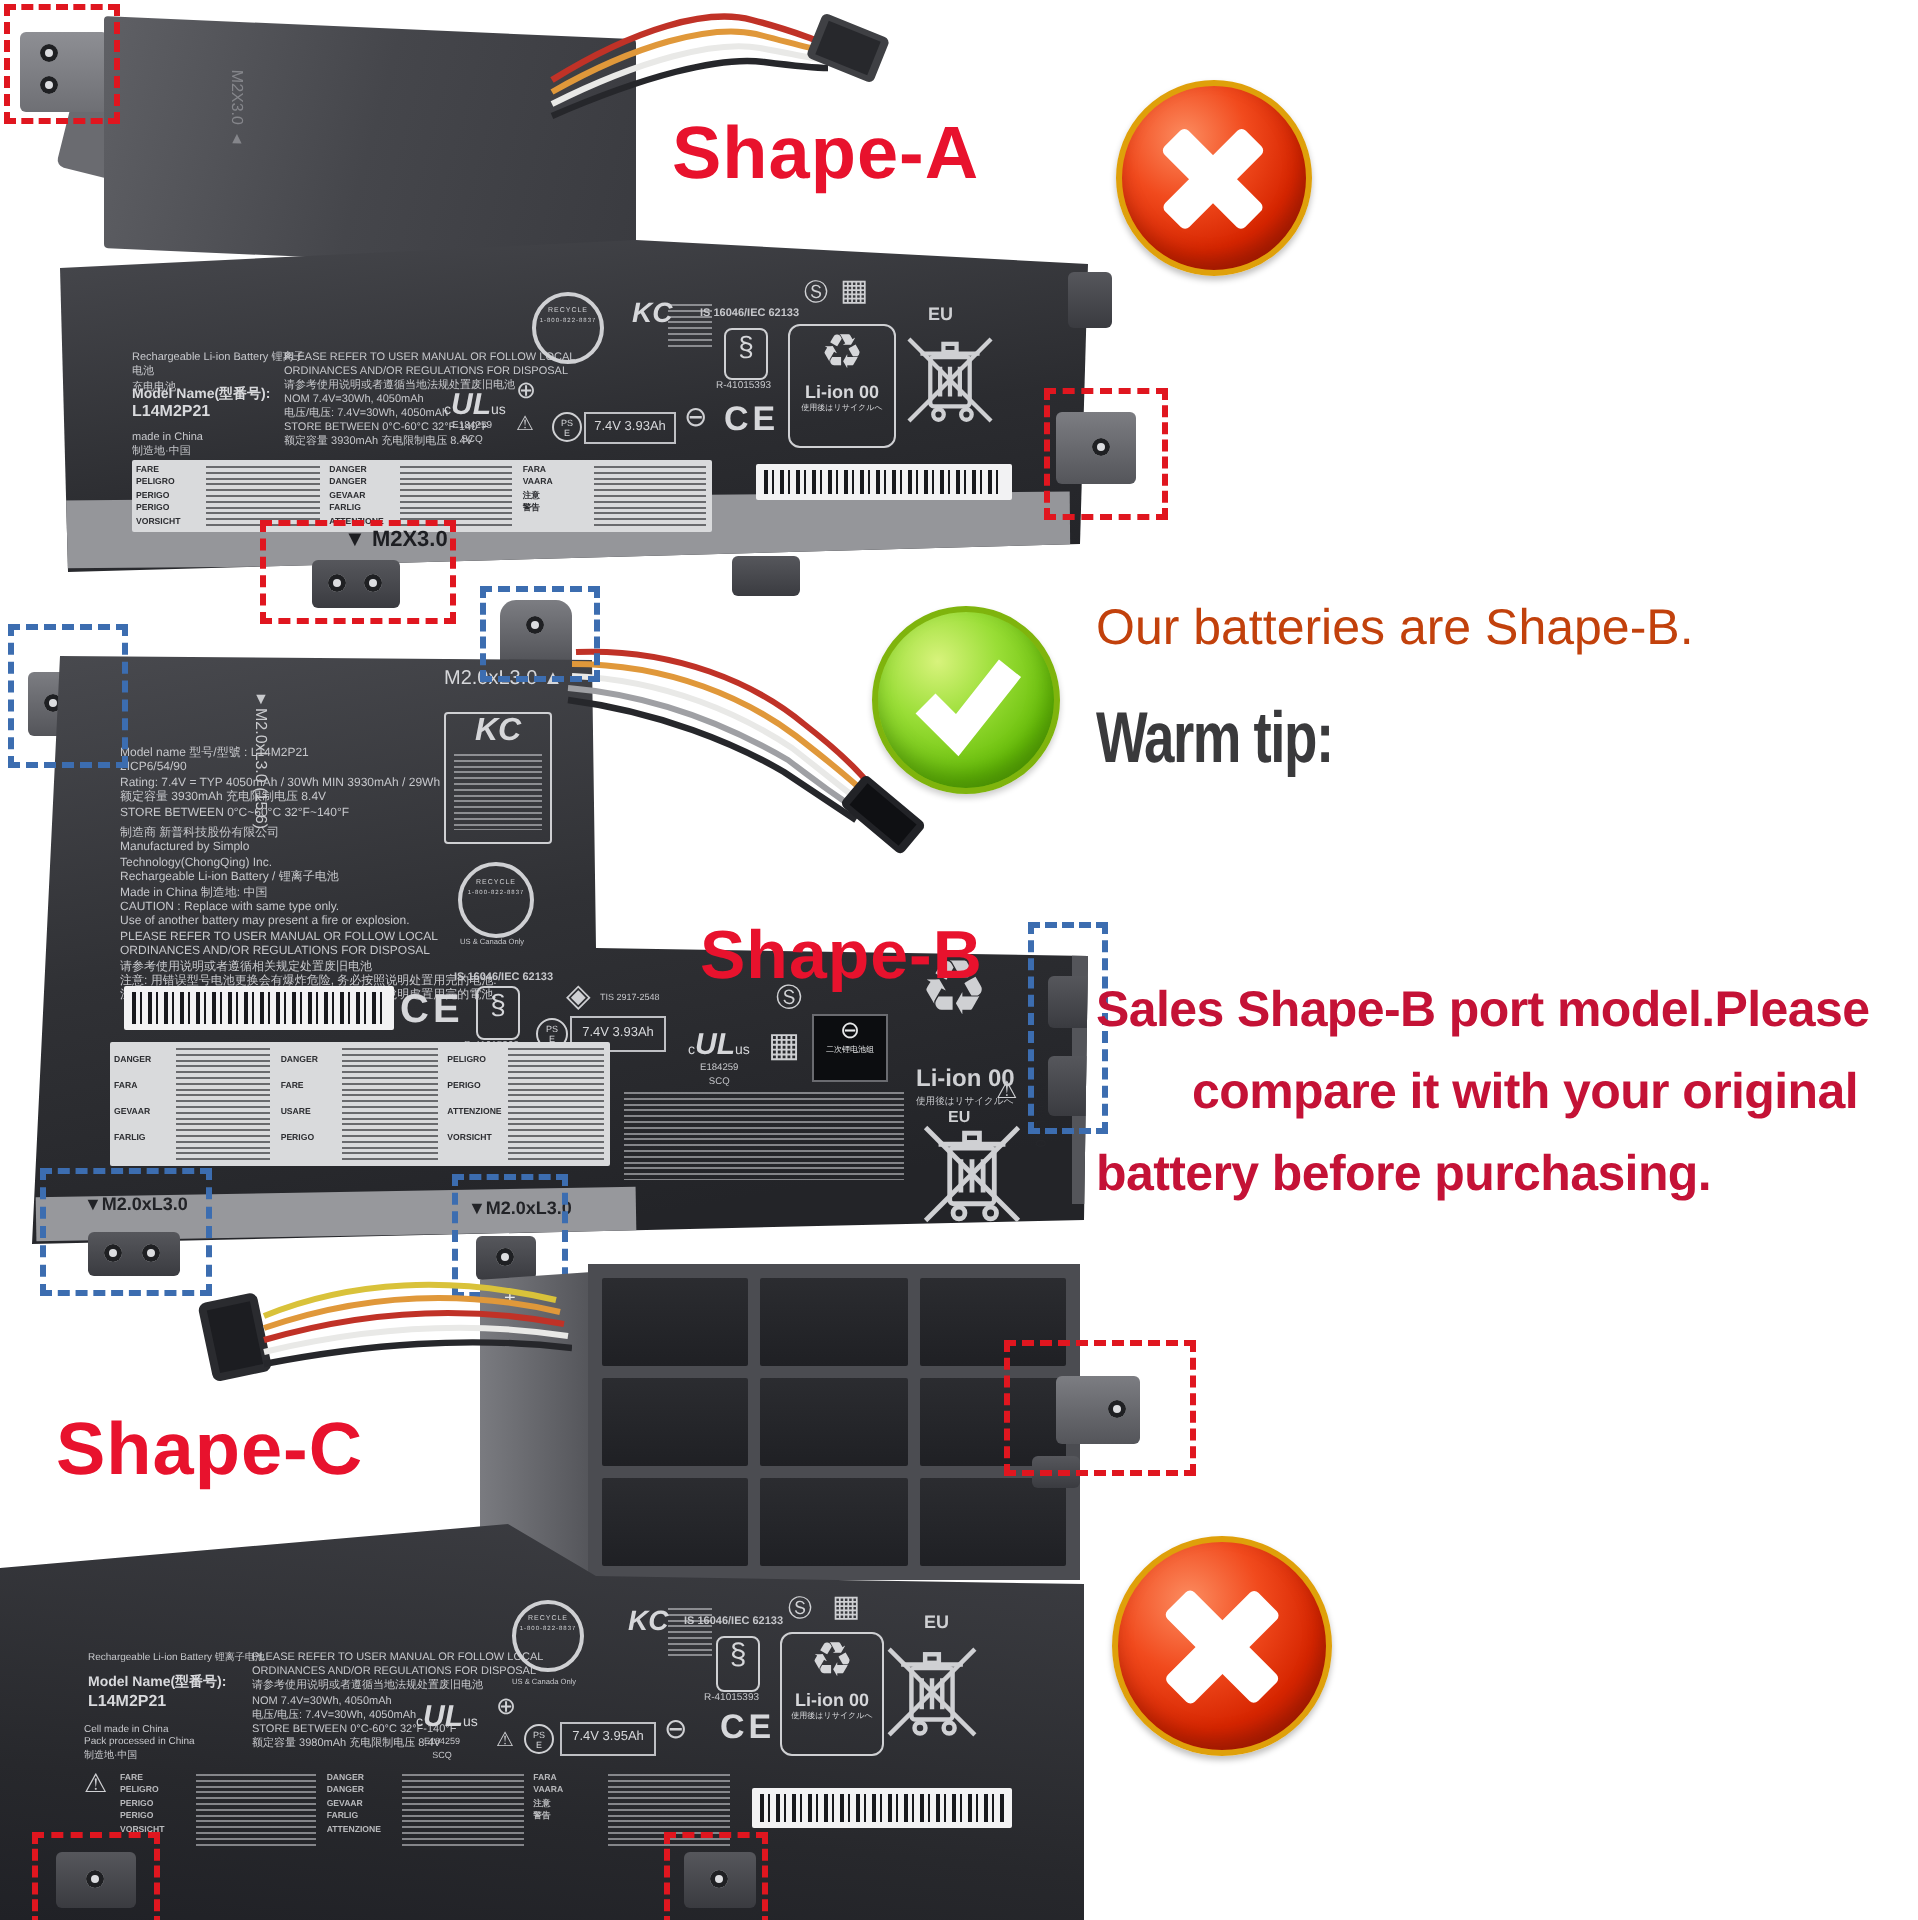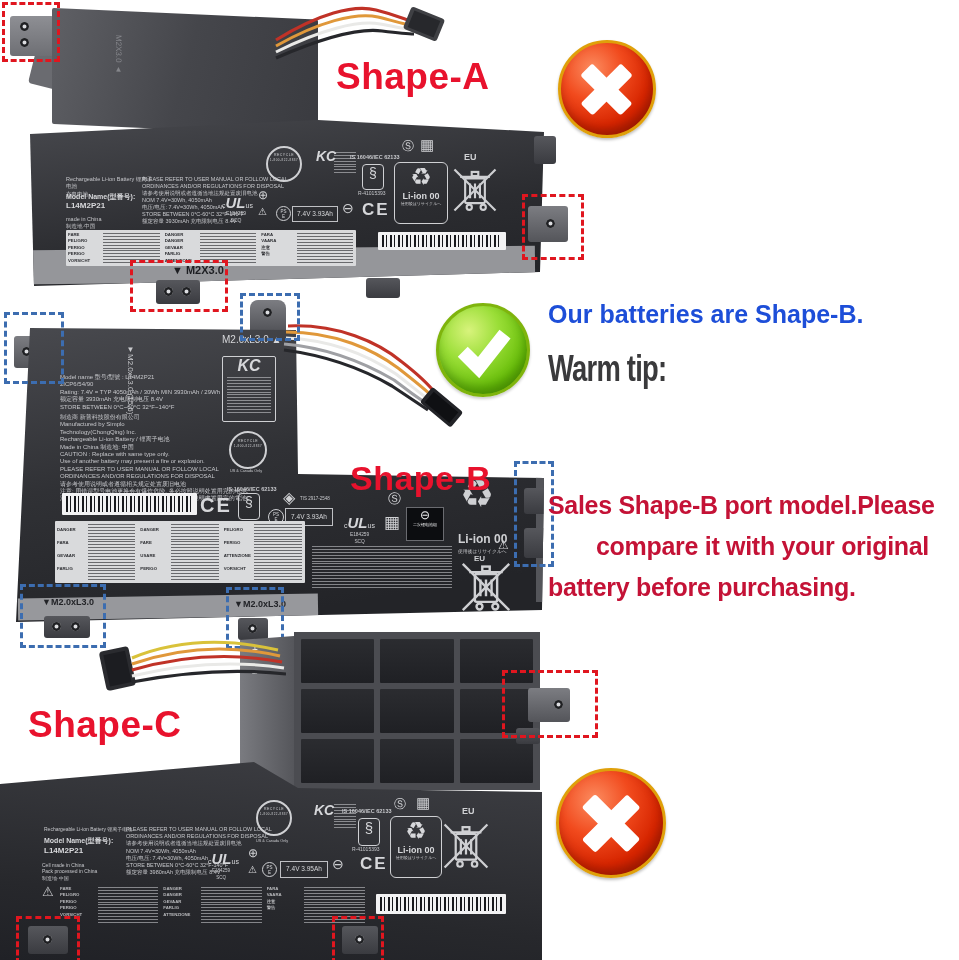--- a/index.html
+++ b/index.html
@@ -44,21 +44,21 @@
            text-align:center; white-space:pre-line; display:flex; align-items:center; justify-content:center;}
   .cebig {color:#d6d7da; font-weight:bold; letter-spacing:2px;}
   .glyph {color:#cfd0d3;}
   .warnpanel {background:#d9dadc; border-radius:1px; display:flex;}
   .wcol {flex:1; display:flex; padding:2px 2px;}
   .wk {font-size:4.3px; line-height:6.4px; font-weight:bold; color:#2c2d31; white-space:pre-line; width:36%;}
   .wfill {flex:1; margin:1px 1px 1px 2px;}
   .gridc {display:grid; grid-template-columns:repeat(3,1fr); grid-template-rows:repeat(3,1fr);
           gap:6px; padding:7px; background:#4b4c51; box-sizing:border-box;}
   .gridc div {background:linear-gradient(180deg,#2b2c30,#1f2024); border-radius:1px;}
-  .heading-blue {color:#1d4ed8; font-weight:bold; font-size:25px;text-align:center;}
+  .heading-blue {color:#c2410c; font-weight:normal; font-size:25px;text-align:center;}
   .warmtip {color:#3a3a3c; font-weight:bold; font-size:36px; transform:scaleX(.76); transform-origin:left center; letter-spacing:-1px;}
   .redline {color:#c41236; font-weight:bold; font-size:25px; letter-spacing:-0.3px;}
   .kc {font-weight:bold; font-style:italic; color:#d6d7da;}
   .blackbox {background:#0c0d10; border:1px solid #6a6b70; color:#e8e9ea; text-align:center;}
 </style>
 </head>
 <body>
 
 <div class="canvas">
 

